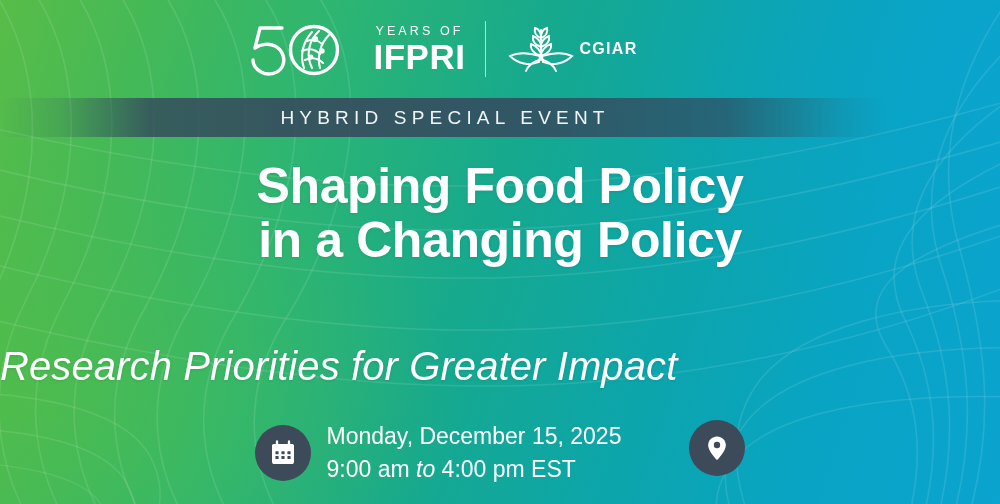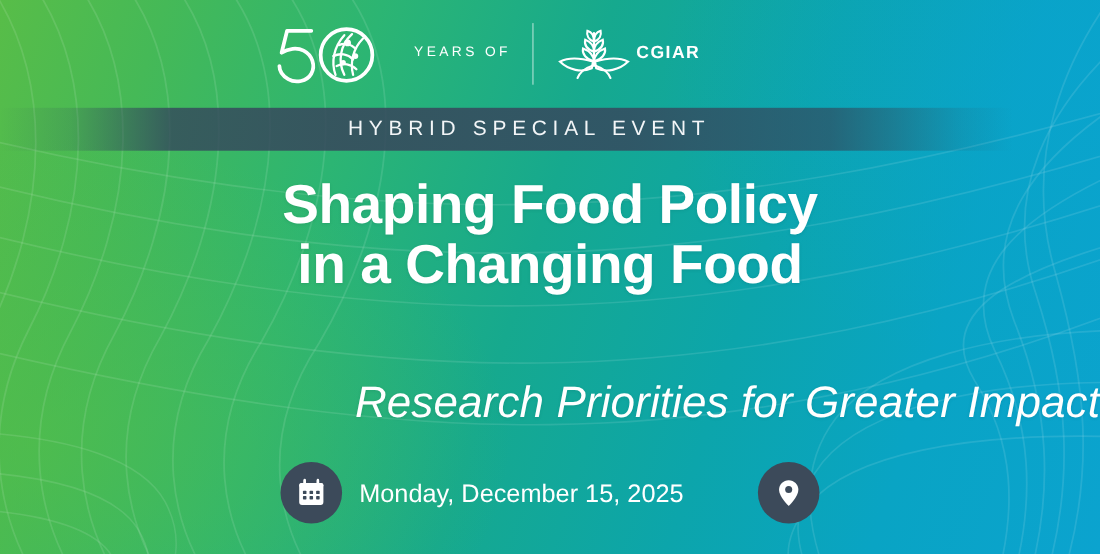--- a/index.html
+++ b/index.html
@@ -106,21 +106,20 @@
     justify-content: center;
     background: linear-gradient(90deg,
         rgba(50,70,90,0) 0%,
         rgba(50,70,90,0.18) 7%,
         rgba(52,70,92,0.80) 17%,
         rgba(55,72,92,0.88) 34%,
         rgba(52,76,96,0.88) 62%,
         rgba(44,84,104,0.78) 82%,
         rgba(40,90,112,0.16) 95%,
         rgba(40,90,112,0) 100%);
-    padding-left: 36px;
   }
   .event-strip-label {
     color: #f2f5f7;
     font-size: 19px;
     font-weight: 500;
     letter-spacing: 5.2px;
     text-indent: 5px;
   }
 
   
@@ -137,21 +136,21 @@
     letter-spacing: -0.4px;
     text-shadow: 0 1px 3px rgba(0,60,60,0.13);
   }
   .headline .line { display: block; }
 
   .subhead {
     position: absolute;
     left: 0;
     top: 344px;
     width: 1000px;
-    text-align: right;
+    text-align: left;
     color: #ffffff;
     font-size: 40px;
     font-style: italic;
     font-weight: normal;
     letter-spacing: 0.1px;
     text-shadow: 0 1px 3px rgba(0,60,60,0.12);
   }
 
   
   .details-row {
@@ -247,20 +246,21 @@
           <path d="M65,20 C70,18 76,19 80,23"></path>
         </g>
         <g fill="#ffffff">
           <circle cx="73" cy="18" r="3.1"></circle>
           <circle cx="80" cy="30" r="2.7"></circle>
           <circle cx="69" cy="36" r="2.4"></circle>
         </g>
       </svg>
       <div class="ifpri-words">
         <div class="years-of">YEARS OF</div>
+        <div class="ifpri-word">IFPRI</div>
       </div>
     </div>
 
     <div class="logo-divider"></div>
 
     <div class="cgiar-lockup">
       <svg width="70" height="46" viewBox="0 0 70 46">
         <g fill="none" stroke="#ffffff" stroke-width="1.9" stroke-linecap="round">
           <path d="M35,4 L35,34"></path>
           <path d="M35,12 C30,10 28,6 29,2 C33,3 35,7 35,12 Z"></path>
@@ -278,21 +278,21 @@
       <div class="cgiar-word">CGIAR</div>
     </div>
   </div>
 
   <div class="event-strip">
     <div class="event-strip-label">HYBRID SPECIAL EVENT</div>
   </div>
 
   <div class="headline">
     <span class="line">Shaping Food Policy</span>
-    <span class="line">in a Changing Food</span>
+    <span class="line">in a Changing Policy</span>
   </div>
 
   <div class="subhead">Research Priorities for Greater Impact</div>
 
   <div class="details-row">
 
     <div class="detail-item">
       <div class="detail-badge">
         <svg width="28" height="28" viewBox="0 0 28 28">
           <path d="M8,3 L8,7 M20,3 L20,7" stroke="#ffffff" stroke-width="2.2" stroke-linecap="round"></path>
@@ -304,20 +304,23 @@
             <rect x="18.4" y="12.2" width="3.2" height="3" rx="0.6"></rect>
             <rect x="6.4" y="17" width="3.2" height="3" rx="0.6"></rect>
             <rect x="12.4" y="17" width="3.2" height="3" rx="0.6"></rect>
             <rect x="18.4" y="17" width="3.2" height="3" rx="0.6"></rect>
           </g>
           <path d="M8,2.4 L8,6.4 M20,2.4 L20,6.4" stroke="#ffffff" stroke-width="2.2" stroke-linecap="round"></path>
         </svg>
       </div>
       <div class="detail-text">
         <span>Monday, December 15, 2025</span>
+        <span class="l2"><span>9:00 am</span>
+          <em>to</em>
+          <span>4:00 pm EST</span></span>
       </div>
     </div>
 
     <div class="detail-item">
       <div class="detail-badge">
         <svg width="28" height="28" viewBox="0 0 28 28">
           <path d="M14,2.5 C9.1,2.5 5.2,6.4 5.2,11.2 C5.2,17.6 14,26 14,26 C14,26 22.8,17.6 22.8,11.2 C22.8,6.4 18.9,2.5 14,2.5 Z" fill="#ffffff"></path>
           <circle cx="14" cy="11" r="3.2" fill="#3c4a5a"></circle>
         </svg>
       </div>

